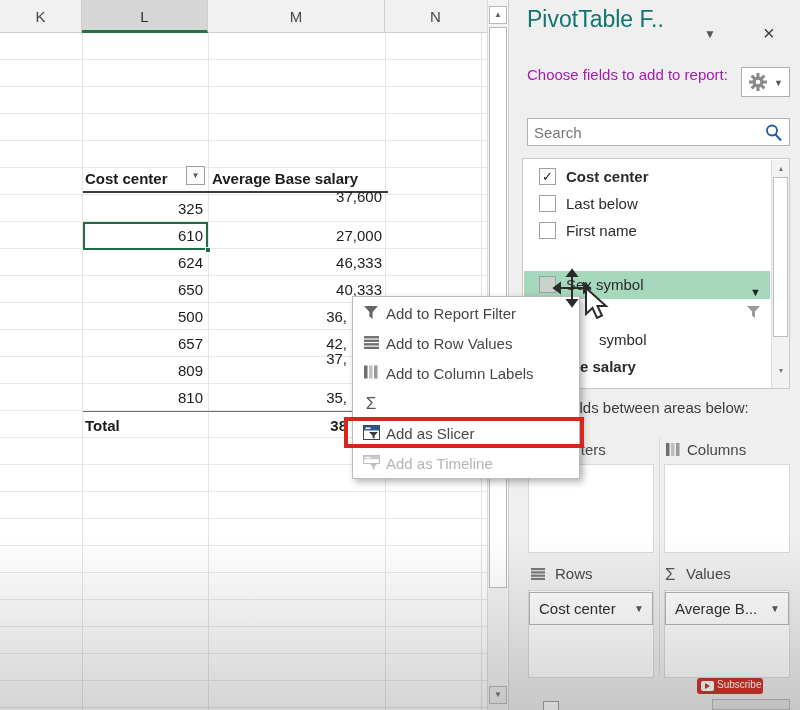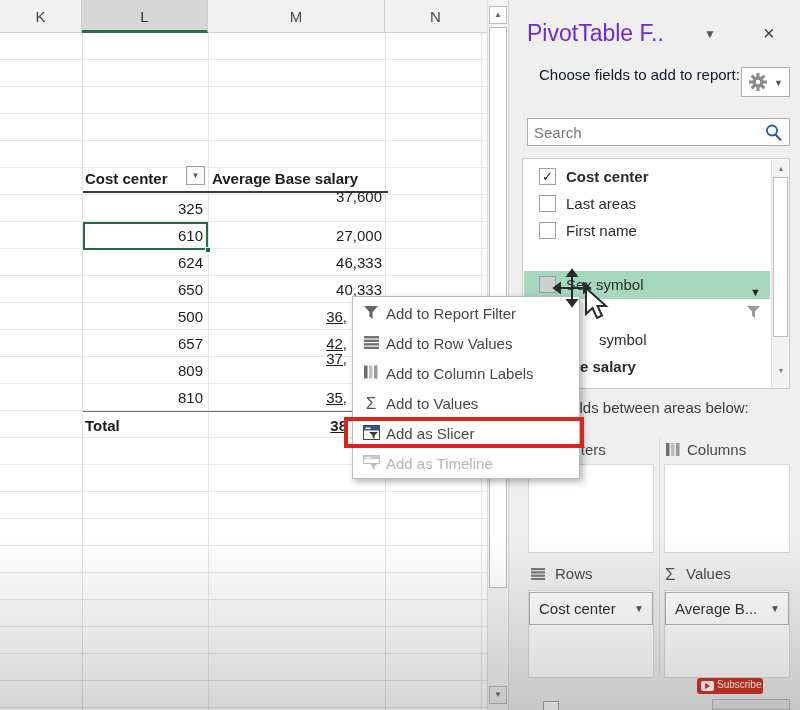--- a/index.html
+++ b/index.html
@@ -16,36 +16,36 @@
   .ch.sel { background:#d6d6d6; border-bottom:3px solid #217346; color:#333; }
   .grid { position:absolute; left:0; top:33px; width:487px; height:677px;
     background:repeating-linear-gradient(to bottom, #ffffff 0 26px, #e7e7e7 26px 27px); }
   .vline { position:absolute; top:33px; width:1px; height:677px; background:#e4e4e4; }
 
   .pvt-h { position:absolute; font-size:15px; font-weight:bold; color:#1c1c1c; height:27px; line-height:27px; }
   .pvt-underline { position:absolute; left:83px; top:191px; width:305px; height:2px; background:#3a3a3a; }
   .pvt-totline  { position:absolute; left:83px; top:411px; width:305px; height:1px; background:#6f6f6f; }
   .cell-l { position:absolute; left:83px; width:120px; height:27px; line-height:27px; text-align:right; font-size:15px; color:#1c1c1c; }
   .cell-m { position:absolute; left:212px; width:170px; height:27px; line-height:27px; text-align:right; font-size:15px; color:#1c1c1c; }
-  .cell-m.clip { width:135px;text-decoration:underline; }
+  .cell-m.clip { width:135px; }
   .hdr-dd { position:absolute; left:186px; top:166px; width:19px; height:19px; background:#fafafa; border:1px solid #9e9e9e; font-size:8px; color:#555; text-align:center; line-height:17px; }
   .sel-cell { position:absolute; left:83px; top:222px; width:125px; height:28px; border:2px solid #1d6f43; background:transparent; }
   .fill-handle { position:absolute; left:205px; top:247px; width:6px; height:6px; background:#1d6f43; border:1px solid #fff; }
 
   
   .vscroll { position:absolute; left:487px; top:0; width:20px; height:710px; background:#f3f3f3; border-left:1px solid #dcdcdc; }
   .vs-btn { position:absolute; left:1px; width:18px; height:18px; background:#ffffff; border:1px solid #b9b9b9; color:#666; font-size:8px; text-align:center; line-height:16px; }
   .vs-thumb { position:absolute; left:1px; top:27px; width:18px; height:561px; background:#ffffff; border:1px solid #b9b9b9; }
 
   
   .panel { position:absolute; left:508px; top:0; width:292px; height:710px; background:#efefef; border-left:1px solid #cfcfcf; }
-  .p-title { position:absolute; left:527px; top:20px; font-size:23px; color:#6d28d9; }
+  .p-title { position:absolute; left:527px; top:6px; font-size:23px; color:#0f766e; }
   .p-title-caret { position:absolute; left:704px; top:27px; font-size:12px; color:#555; }
   .p-close { position:absolute; left:763px; top:22px; font-size:20px; color:#3c3c3c; }
-  .p-sub { position:absolute; left:527px; top:64px; width:205px; font-size:15px; line-height:21px; color:#0f172a;margin-left:12px; }
+  .p-sub { position:absolute; left:527px; top:64px; width:205px; font-size:15px; line-height:21px; color:#a21caf; }
   .gear-btn { position:absolute; left:741px; top:67px; width:49px; height:30px; background:#ffffff; border:1px solid #adadad; }
   .gear-caret { position:absolute; right:6px; top:10px; font-size:9px; color:#555; }
   .search-box { position:absolute; left:527px; top:118px; width:263px; height:28px; background:#ffffff; border:1px solid #b0b0b0; }
   .search-box input { position:absolute; left:6px; top:2px; width:220px; height:22px; border:none; outline:none; font-size:15px; color:#333; font-family:"Liberation Sans",sans-serif; background:transparent; }
   .search-box input::placeholder { color:#767676; opacity:1; }
   .search-mag { position:absolute; right:6px; top:4px; }
 
   .fields-box { position:absolute; left:522px; top:158px; width:268px; height:231px; background:#ffffff; border:1px solid #c9c9c9; }
   .f-row { position:absolute; left:1px; width:246px; height:27px; line-height:27px; font-size:15px; color:#2b2b2b; }
   .f-row .cb { position:absolute; left:15px; top:5px; width:17px; height:17px; background:#fff; border:1px solid #a0a0a0; font-size:13px; line-height:15px; text-align:center; color:#222; }
@@ -167,21 +167,21 @@
     </svg>
   </div>
 
   <div class="fields-box">
     <div class="f-row" style="top:4px">
       <span class="cb">✓</span>
       <span class="lbl" style="font-weight:bold">Cost center</span>
     </div>
     <div class="f-row" style="top:31px">
       <span class="cb"></span>
-      <span class="lbl">Last areas</span>
+      <span class="lbl">Last below</span>
     </div>
     <div class="f-row" style="top:58px">
       <span class="cb"></span>
       <span class="lbl">First name</span>
     </div>
     <div class="f-row hl" style="top:112px">
       <span class="cb"></span>
       <span class="lbl">Sex symbol</span>
       <span class="f-dd">▼</span>
     </div>
@@ -266,21 +266,20 @@
     <div class="mi" style="top:62px">
       <span class="mico"><svg width="14" height="14" viewBox="0 0 14 13">
         <rect x="0" y="0" width="3.5" height="13" fill="#6e6e6e"></rect>
             <rect x="5" y="0" width="3.5" height="13" fill="#c0c0c0"></rect>
         <rect x="10" y="0" width="3.5" height="13" fill="#9a9a9a"></rect>
           </svg></span>
       <span class="mlabel">Add to Column Labels</span>
     </div>
     <div class="mi" style="top:92px">
       <span class="mico sigma">Σ</span>
-      <span class="mlabel">Add to Values</span>
     </div>
     <div class="mi" style="top:122px">
       <span class="mico"><svg width="17" height="16" viewBox="0 0 17 16">
         <rect x="0.5" y="0.5" width="16" height="14" fill="#ffffff" stroke="#444" stroke-width="1"></rect>
         <rect x="1" y="1" width="15" height="4.5" fill="#2b579a"></rect>
         <rect x="2.5" y="2.5" width="5" height="1.6" fill="#ffffff"></rect>
         <path d="M6 7h9l-3.5 3.5V14l-2-1.5V10.5z" fill="#3a3a3a"></path>
           </svg></span>
       <span class="mlabel">Add as Slicer</span>
     </div>

